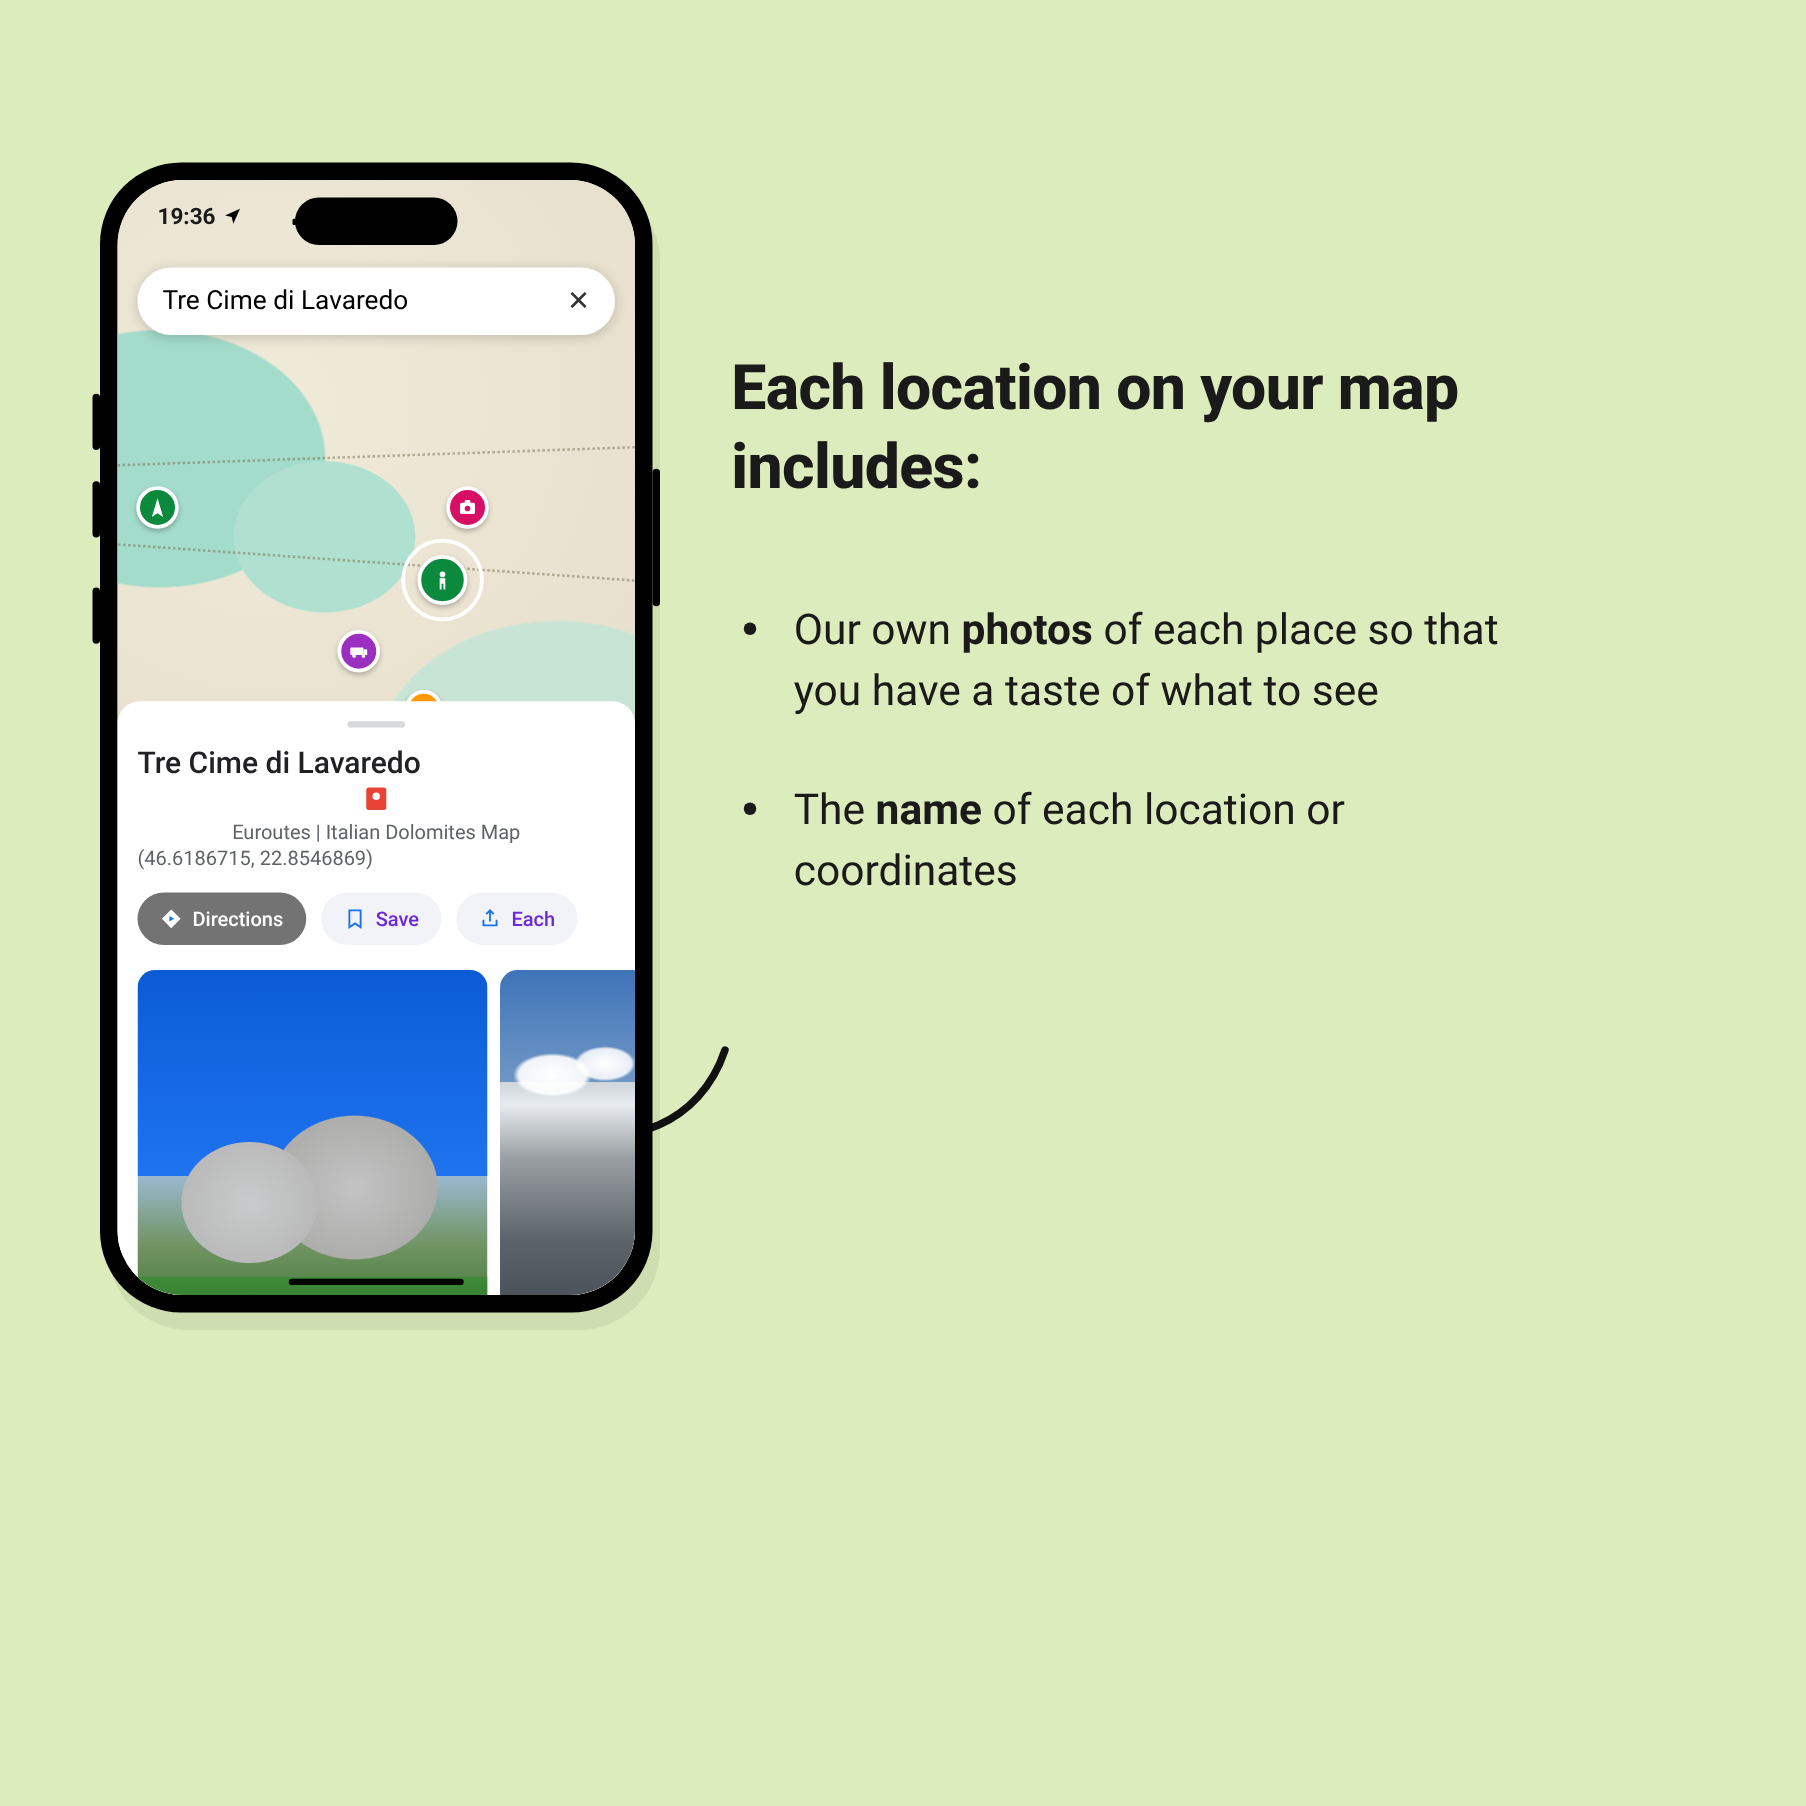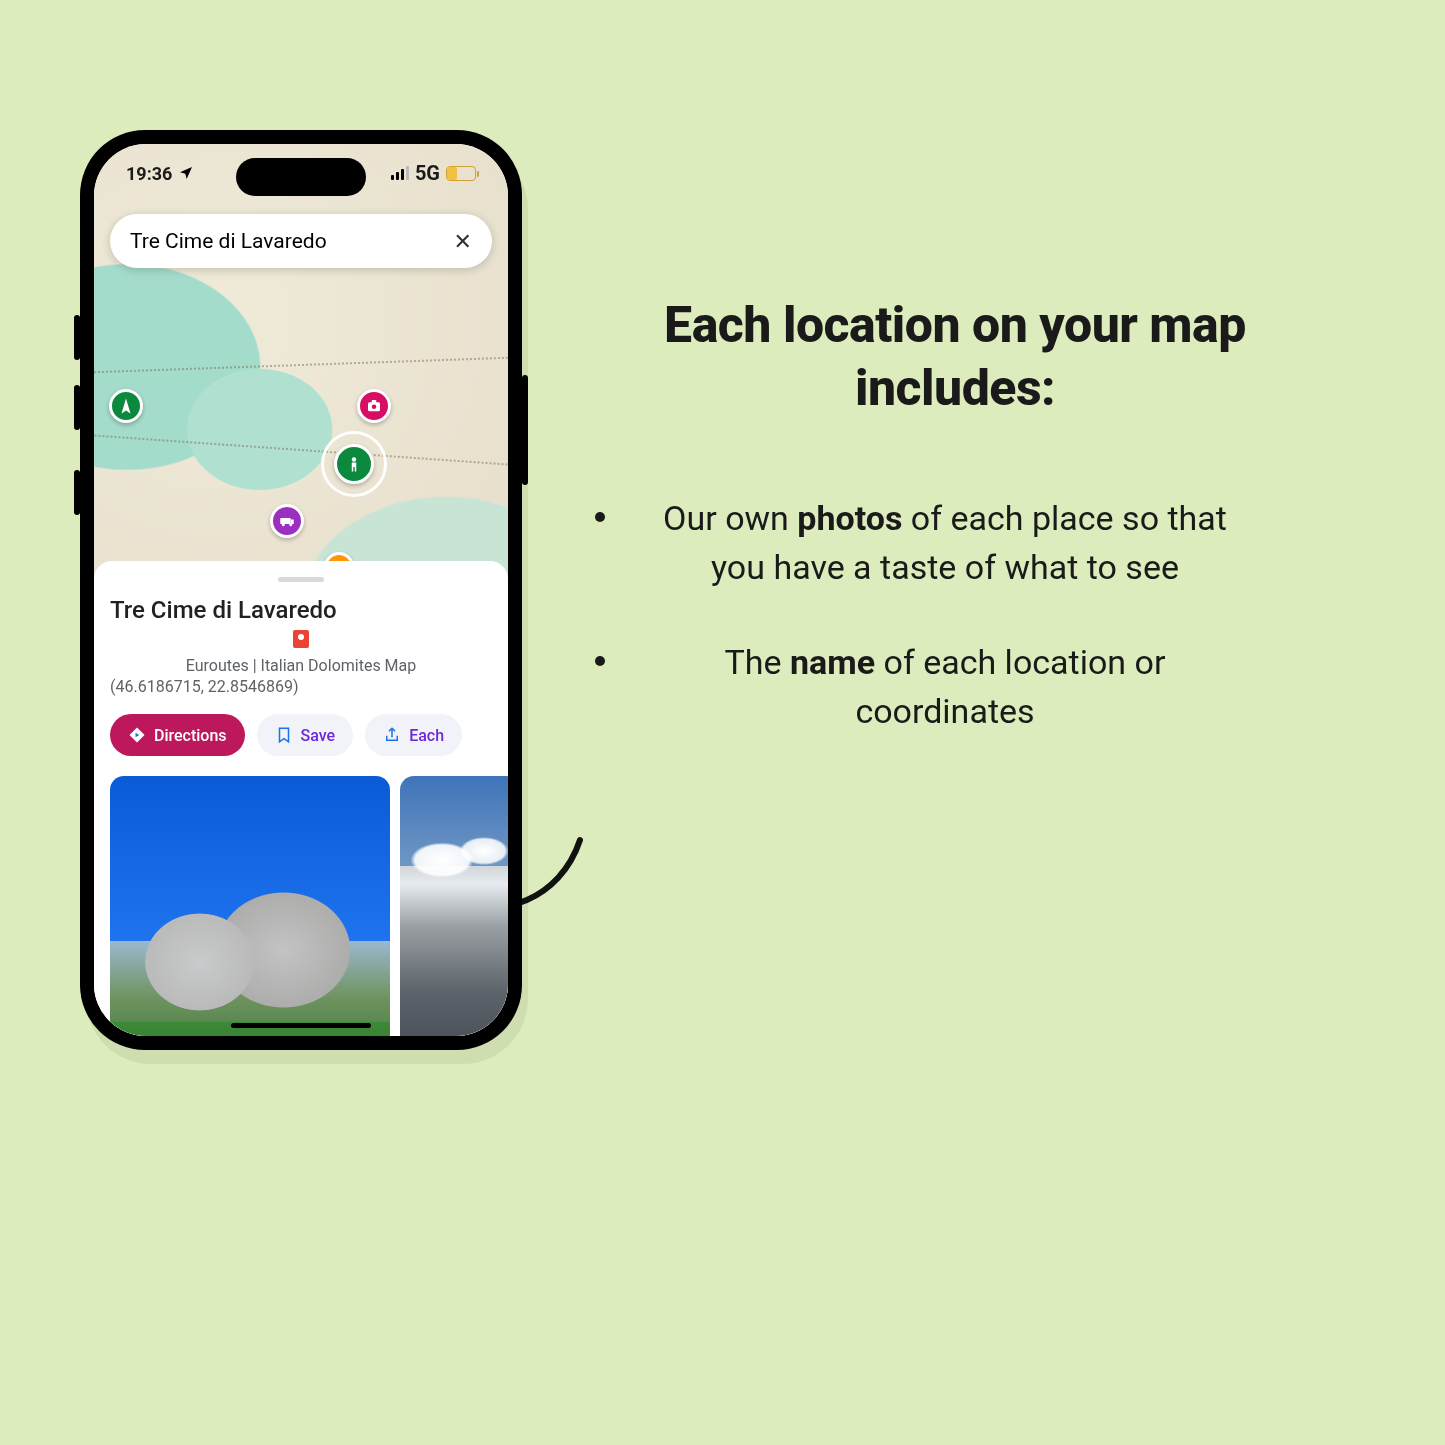--- a/index.html
+++ b/index.html
@@ -11,23 +11,22 @@
     font-family: -apple-system, BlinkMacSystemFont, "Segoe UI", Roboto, Helvetica, Arial, sans-serif;
     color: #1a1a1a;
     position: relative;
     overflow: hidden;
   }
 
   
   .copy {
     position: absolute;
     left: 585px;
-    top: 294px;
+    top: 280px;
     width: 740px;
-    text-align: center;
   }
   .copy h1 {
     font-size: 50px;
     line-height: 1.25;
     font-weight: 800;
     letter-spacing: -0.5px;
   }
   .copy ul {
     margin-top: 75px;
     list-style: none;
@@ -110,21 +109,21 @@
     z-index: 50;
   }
 
   
   .statusbar {
     position: absolute;
     inset: 0 0 auto 0;
     height: 58px;
     display: flex;
     align-items: center;
-    justify-content: space-between;
+    justify-content: flex-start;
     padding: 0 32px;
     z-index: 40;
     font-weight: 700;
     font-size: 18px;
     gap: 40px;
   }
   .statusbar .left { display: flex; align-items: center; gap: 6px; }
   .statusbar .right { display: flex; align-items: center; gap: 6px; }
   .signal { display: inline-flex; align-items: flex-end; gap: 2px; height: 14px; }
   .signal span { width: 3px; background: #000; border-radius: 1px; }
@@ -239,21 +238,21 @@
 
   .actions {
     display:flex; gap:12px; margin-top:18px;
   }
   .btn {
     display:flex; align-items:center; gap:8px;
     height:42px; padding:0 18px;
     border-radius:22px; font-size:16px; font-weight:500;
     cursor:pointer; white-space:nowrap;
   }
-  .btn.primary { background:#be185d; color:#fff; }
+  .btn.primary { background:#737373; color:#fff; }
   .btn.ghost   { background:#f1f3f9; color:#6d28d9; }
   .btn svg { width:18px; height:18px; }
 
   .gallery {
     display:flex; gap:10px; margin-top:20px;
     height: 300px;
   }
   .gallery .ph {
     border-radius:14px; overflow:hidden; flex:0 0 auto;
   }

